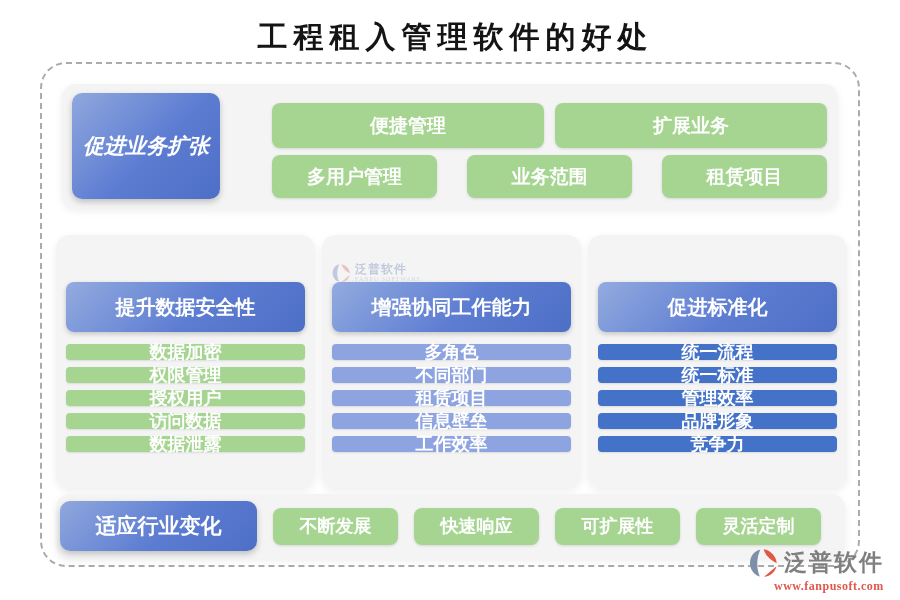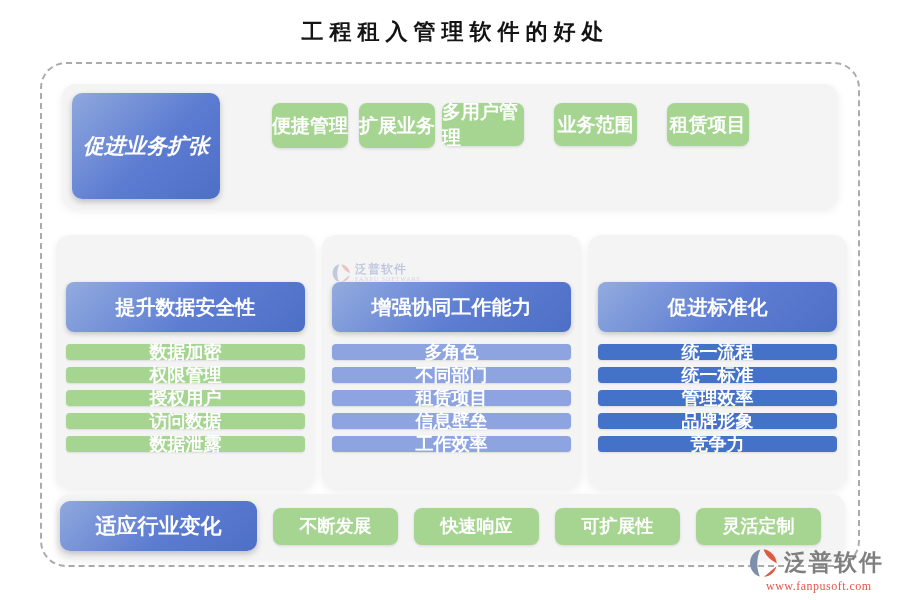--- a/index.html
+++ b/index.html
@@ -2,39 +2,39 @@
 <html><head>
 <meta charset="utf-8">
 <style>
   html,body{margin:0;padding:0;background:#ffffff;}
   .page{
     position:relative;width:900px;height:600px;background:#ffffff;overflow:hidden;
     font-family:"Liberation Serif","DejaVu Serif",serif;
   }
   .title{
     position:absolute;top:17px;left:0;right:0;text-align:center;
-    font-size:22px;font-weight:bold;letter-spacing:6px;color:#141414;padding-left:11px;
+    font-size:30px;font-weight:bold;letter-spacing:6px;color:#141414;padding-left:11px;
   }
   .frame{
     position:absolute;left:40px;top:62px;width:816px;height:501px;
     border:2px dashed #ababab;border-radius:26px;
   }
   .panel{
     position:absolute;background:#f4f4f5;border-radius:14px;
     box-shadow:0 3px 8px rgba(0,0,0,0.07);
   }
   
   .panel-top{left:62px;top:84px;width:776px;height:124px;}
   .big-blue{
     position:absolute;left:10px;top:9px;width:148px;height:106px;border-radius:10px;
     background:linear-gradient(135deg,#90a8dd 0%,#5c7cd2 55%,#4d6fc5 100%);
     color:#fff;display:flex;align-items:center;justify-content:center;
     font-size:21px;font-weight:bold;box-shadow:0 3px 6px rgba(0,0,0,0.22);font-style:italic;
   }
-  .top-right{position:absolute;left:210px;top:19px;right:11px;display:flex;gap:7px;font-family:Liberation Mono, monospace;}
+  .top-right{position:absolute;left:210px;top:19px;right:11px;display:flex;flex-direction:column;gap:7px;font-family:Liberation Mono, monospace;}
   .trow{display:flex;}
   .trow1{gap:11px;height:45px;}
   .trow2{gap:30px;height:43px;}
   .gbox{
     flex:1;background:#a6d592;border-radius:8px;color:#fff;
     display:flex;align-items:center;justify-content:center;
     font-size:19px;font-weight:bold;box-shadow:0 1px 3px rgba(0,0,0,0.12);
   }
   
   .mid{position:absolute;left:56px;top:235px;width:791px;height:253px;display:flex;gap:7px;}
@@ -75,21 +75,21 @@
     flex:1;height:37px;background:#a6d592;border-radius:8px;color:#fff;
     display:flex;align-items:center;justify-content:center;
     font-size:18px;font-weight:bold;box-shadow:0 1px 3px rgba(0,0,0,0.12);
   }
   
   .logo{
     position:absolute;left:746px;top:546px;z-index:10;
     display:grid;grid-template-columns:36px auto;column-gap:2px;align-items:center;
   }
   .logo-name{font-size:23px;font-weight:bold;color:#7f7f7f;letter-spacing:2px;line-height:30px;}
-  .logo-url{grid-column:1 / span 2;font-size:12px;font-weight:normal;color:#e2574c;letter-spacing:0.5px;margin-left:20px;line-height:13px;}
+  .logo-url{grid-column:1 / span 2;font-size:12px;font-weight:bold;color:#e2574c;letter-spacing:0.5px;margin-left:28px;line-height:13px;}
   
   .watermark{
     position:absolute;left:330px;top:262px;z-index:6;opacity:0.5;
     display:flex;align-items:center;gap:3px;pointer-events:none;
   }
   .wm-text .wm-name{font-size:12px;font-weight:bold;color:#8fa0c6;letter-spacing:1px;line-height:13px;}
   .wm-text .wm-sub{font-size:6px;color:#aebad6;letter-spacing:1px;line-height:7px;}
 </style>
 </head>
 <body>

